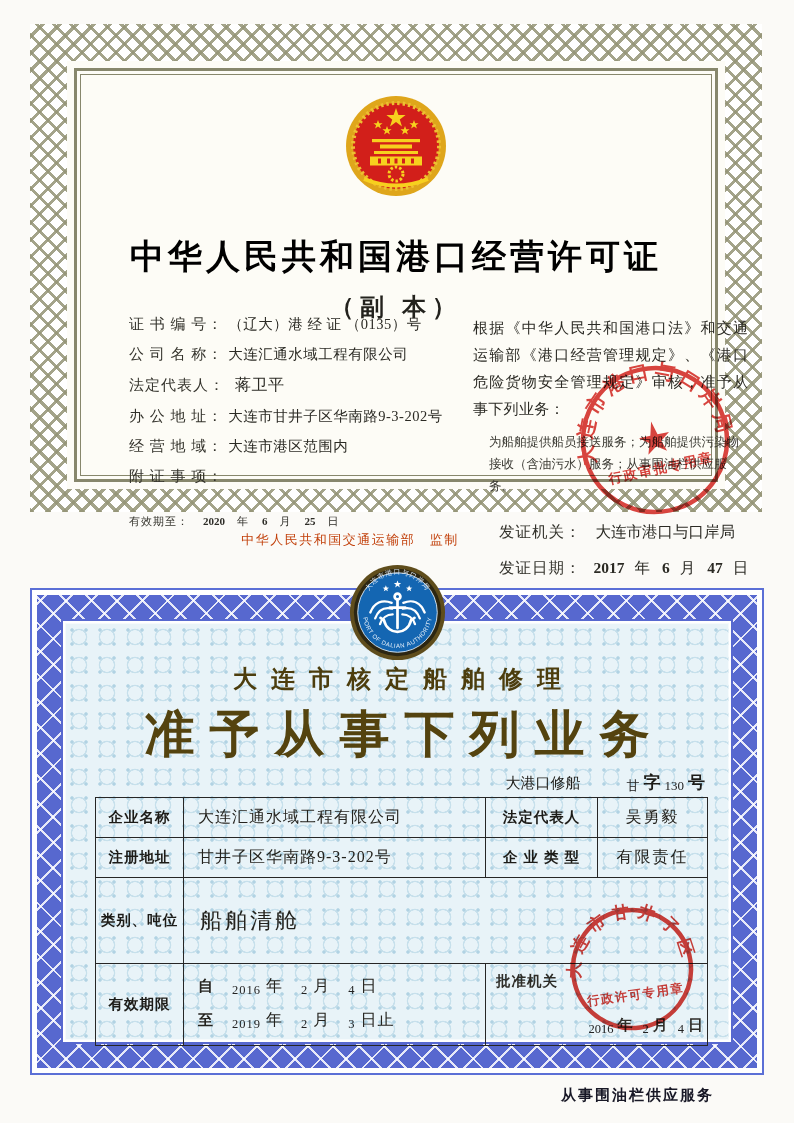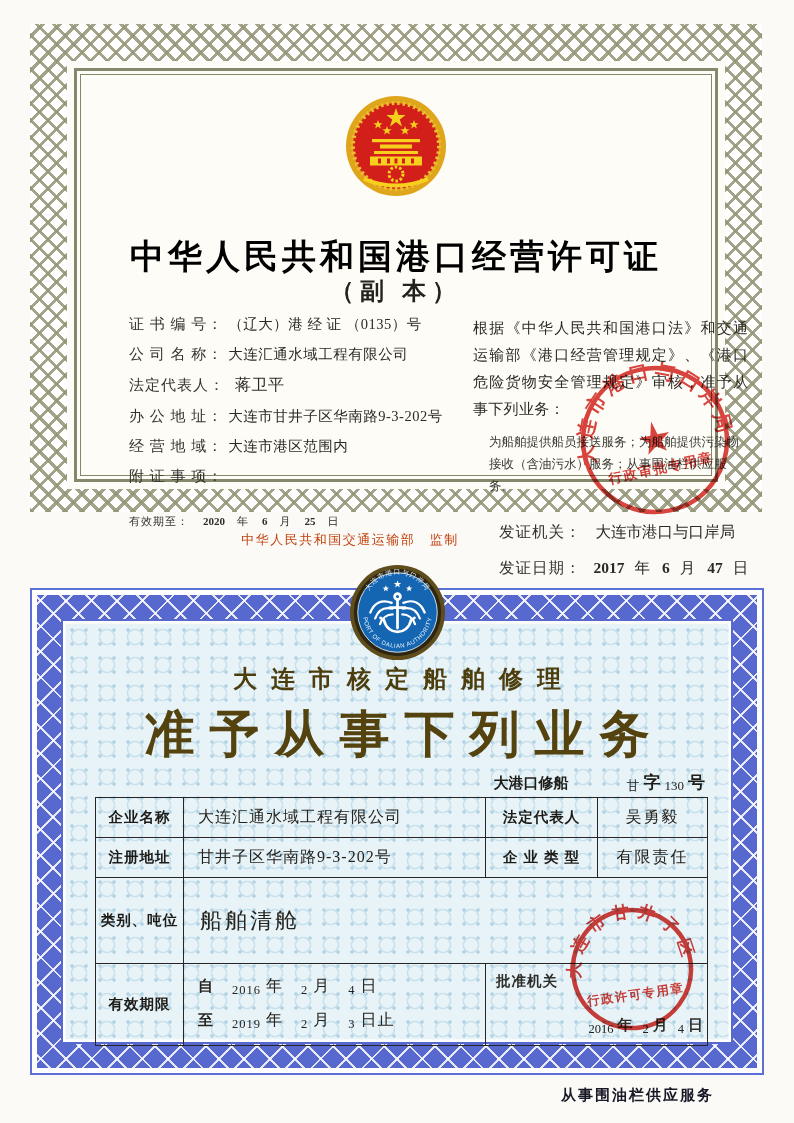--- a/index.html
+++ b/index.html
@@ -17,21 +17,21 @@
       repeating-linear-gradient(45deg, rgba(148,148,118,.85) 0 3px, transparent 3px 12px),
       repeating-linear-gradient(-45deg, rgba(148,148,118,.85) 0 3px, transparent 3px 12px);
   }
   .cert1-inner{position:absolute;left:44px;top:44px;right:44px;bottom:30px;
     background:#fdfcf6;border:3px solid #87876c;
     box-shadow:0 0 0 7px #fdfcf6, inset 0 0 0 3px #fdfcf6, inset 0 0 0 4px #87876c;
   }
   .emblem{position:absolute;left:50%;top:23px;transform:translateX(-50%);width:104px;height:104px;}
   .c1-title{position:absolute;top:163px;left:0;right:0;text-align:center;
     font-size:34px;font-weight:bold;letter-spacing:4px;color:#000000;white-space:nowrap;}
-  .c1-sub{position:absolute;top:204px;left:0;right:0;text-align:center;
+  .c1-sub{position:absolute;top:220px;left:0;right:0;text-align:center;
     font-size:24px;font-weight:bold;letter-spacing:6px;color:#23221d;}
   .c1-cols{position:absolute;left:52px;right:36px;top:244px;display:flex;}
   .c1-left{width:332px;flex:none;margin-right:12px;}
   .fline{margin-bottom:11px;font-size:15px;white-space:nowrap;letter-spacing:.5px;}
   .flabel{letter-spacing:1px;color:#34332c;}
   .fvalue{margin-left:5px;font-size:14.5px;color:#2b2a24;}
   .fline.rep .fvalue{font-size:16px;margin-left:10px;}
   .vline{margin-top:28px;font-size:11px;white-space:nowrap;}
   .vnum{font-weight:bold;margin:0 12px 0 14px;}
   .c1-right{flex:1;font-size:15px;color:#2b2a24;}
@@ -61,21 +61,21 @@
       radial-gradient(circle, rgba(121,178,206,.5) 1.3px, transparent 2.2px),
       radial-gradient(circle, transparent 6.5px, rgba(121,178,206,.3) 7px, rgba(121,178,206,.3) 8px, transparent 8.6px);
     background-size:14px 14px, 28px 28px;
     border:2px solid #fff;box-shadow:0 0 0 2px #5768cf, inset 0 0 0 1px rgba(255,255,255,.55);}
   .badge{position:absolute;left:349px;top:564px;width:97px;height:97px;z-index:6;}
   .c2-pretitle{position:absolute;top:40px;left:0;right:0;text-align:center;
     font-size:24px;font-weight:bold;letter-spacing:14px;text-indent:14px;color:#4c3d0d;white-space:nowrap;}
   .c2-title{position:absolute;top:78px;left:0;right:0;text-align:center;
     font-size:50px;font-weight:bold;letter-spacing:15px;text-indent:15px;color:#54430f;white-space:nowrap;}
   .c2-docno{position:absolute;top:148px;right:24px;font-size:16px;white-space:nowrap;color:#1d1c18;}
-  .c2-docno .cat{font-weight:bold;margin-right:54px;font-family:"Liberation Sans","DejaVu Sans",sans-serif;font-size:15px;}
+  .c2-docno .cat{font-weight:normal;margin-right:42px;font-family:"Liberation Sans","DejaVu Sans",sans-serif;font-size:15px;}
   .c2-docno .hand{font-size:13px;vertical-align:-2px;color:#222;margin:0 4px;}
   .c2-docno .print{font-size:17px;font-weight:bold;}
   .c2-table{position:absolute;left:30px;top:174px;border-collapse:collapse;table-layout:fixed;padding-left:32px;}
   .c2-table td{border:1px solid #262626;padding:0;vertical-align:middle;}
   .c2-table .lbl{font-family:"Liberation Sans","DejaVu Sans",sans-serif;
     font-weight:bold;font-size:14.5px;text-align:center;color:#1c1b17;letter-spacing:1px;}
   .c2-table .val{font-size:16px;padding-left:14px;color:#24231e;letter-spacing:1px;}
   .c2-table .ctr{text-align:center;padding-left:0;letter-spacing:2px;}
   .c2-table .cat-val{font-size:22px;letter-spacing:3px;padding-left:16px;}
   .dates{padding-left:28px;}

